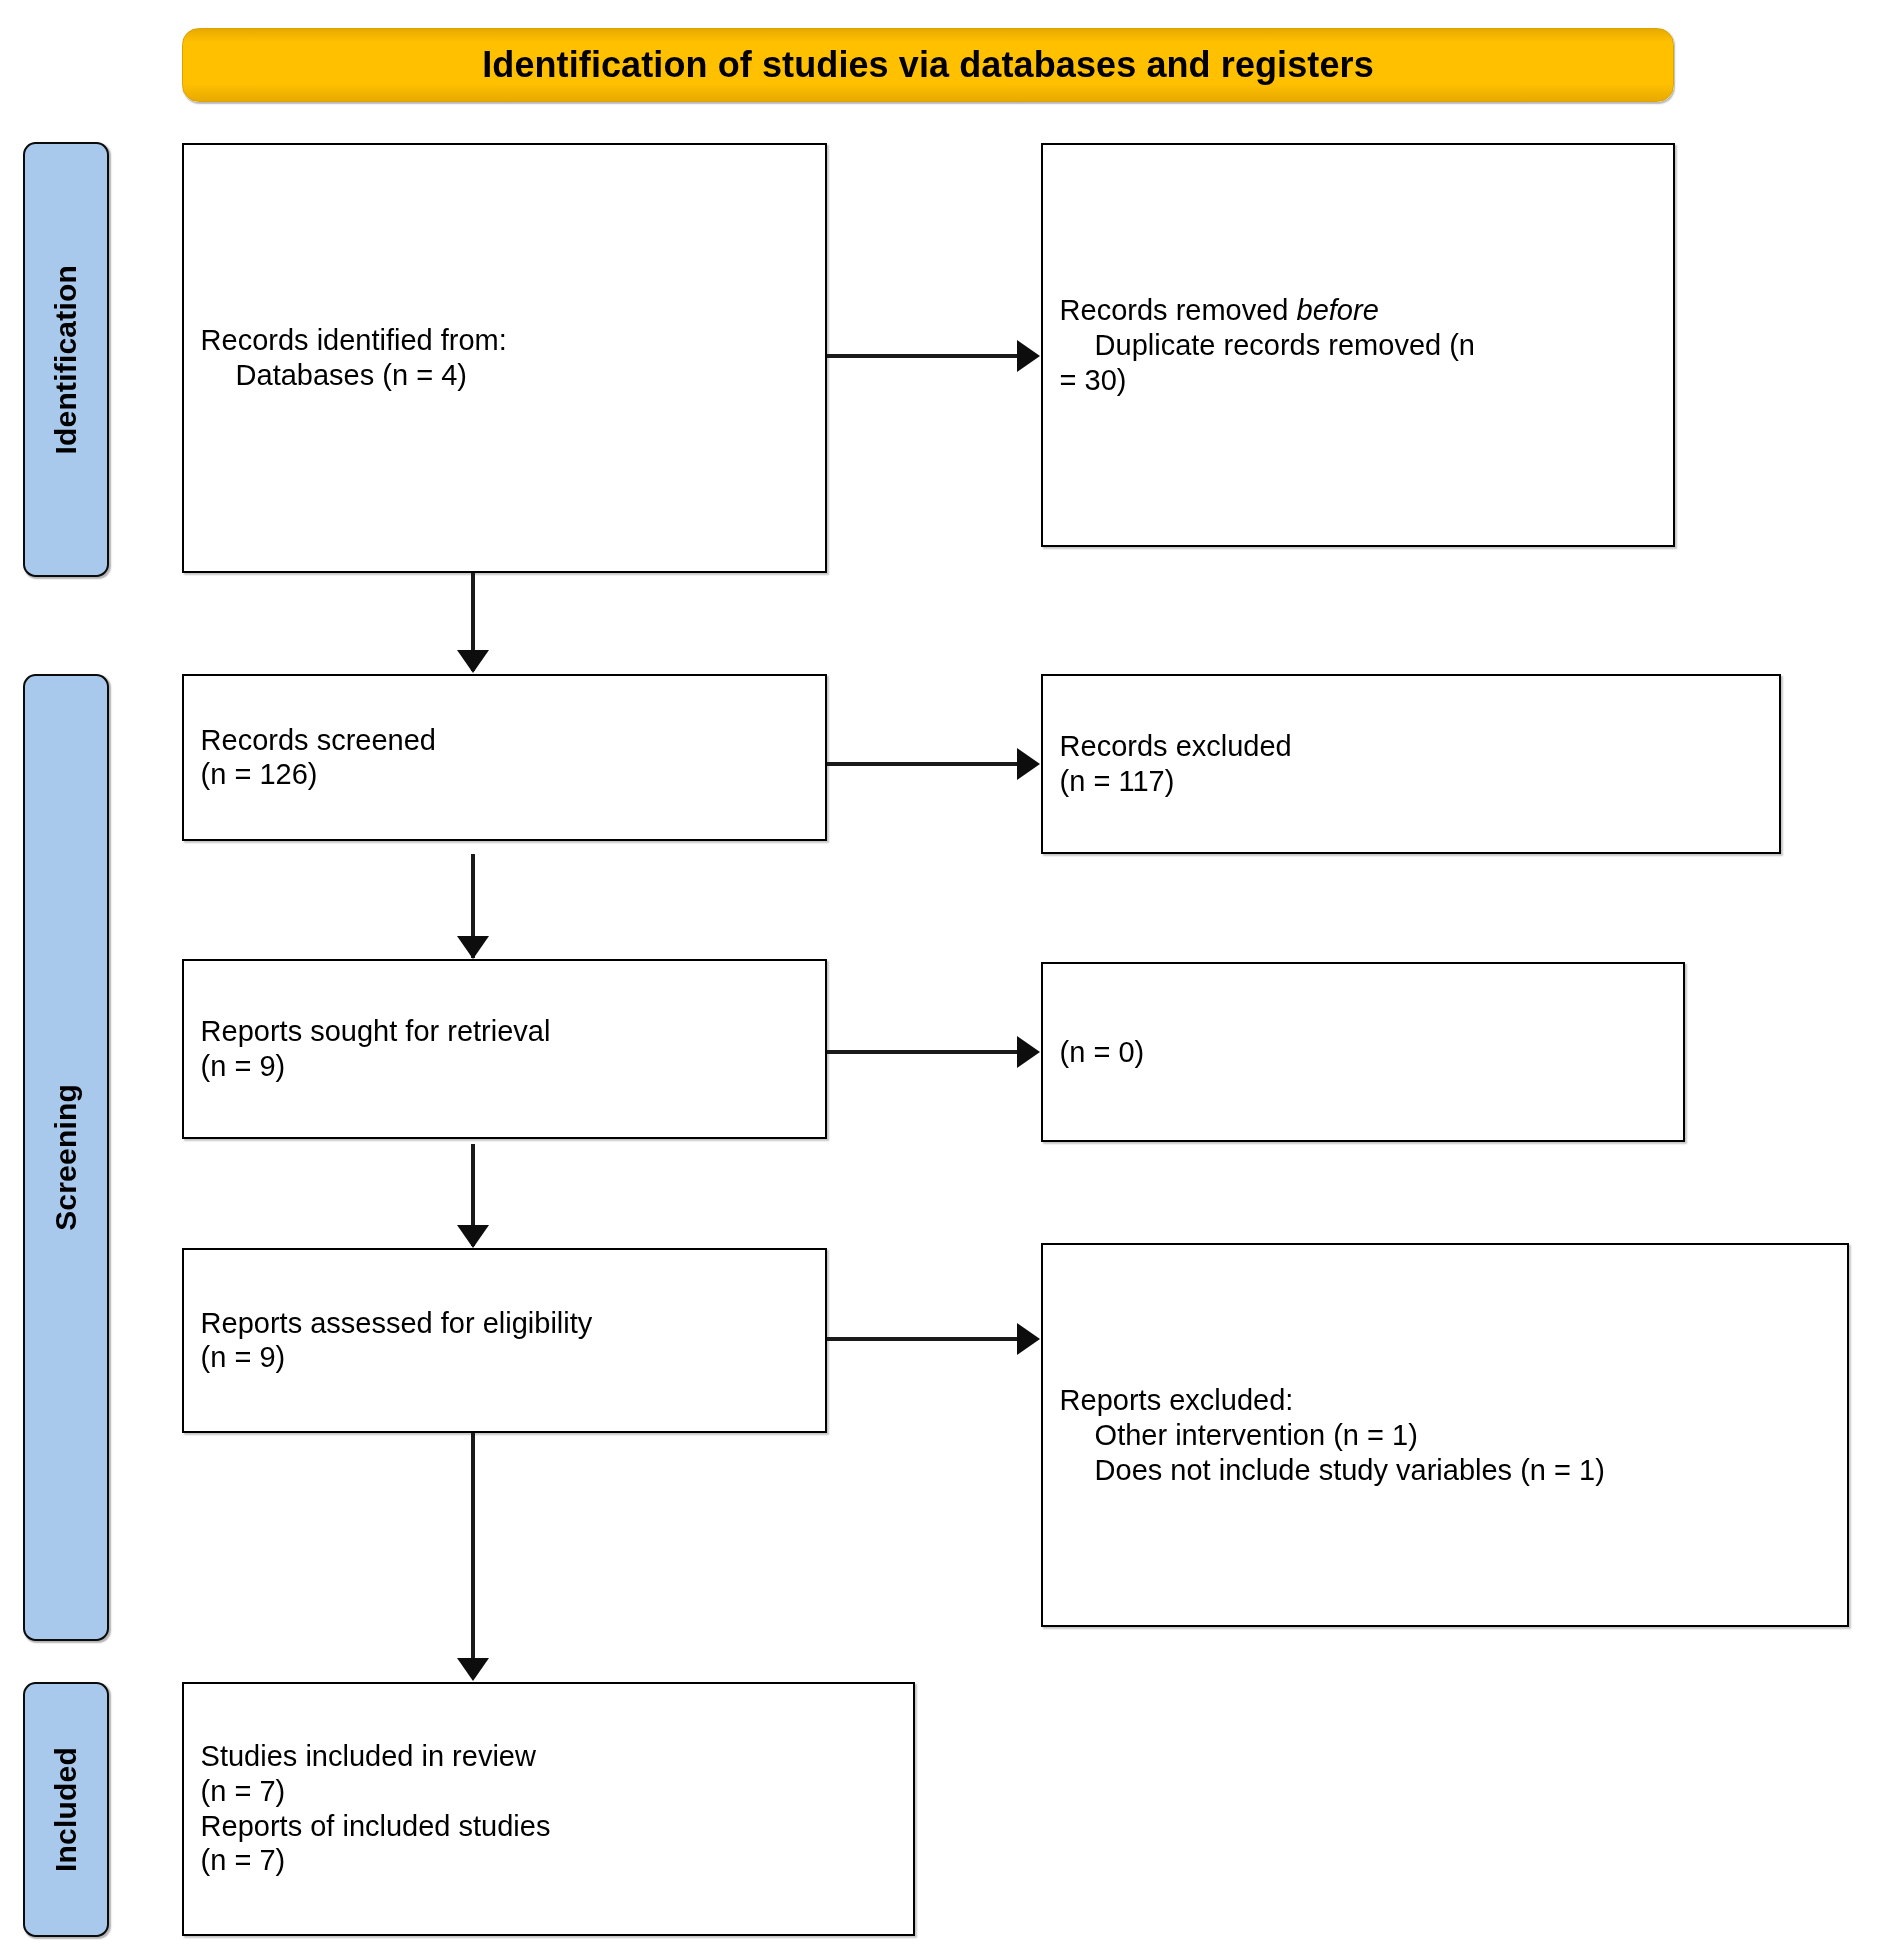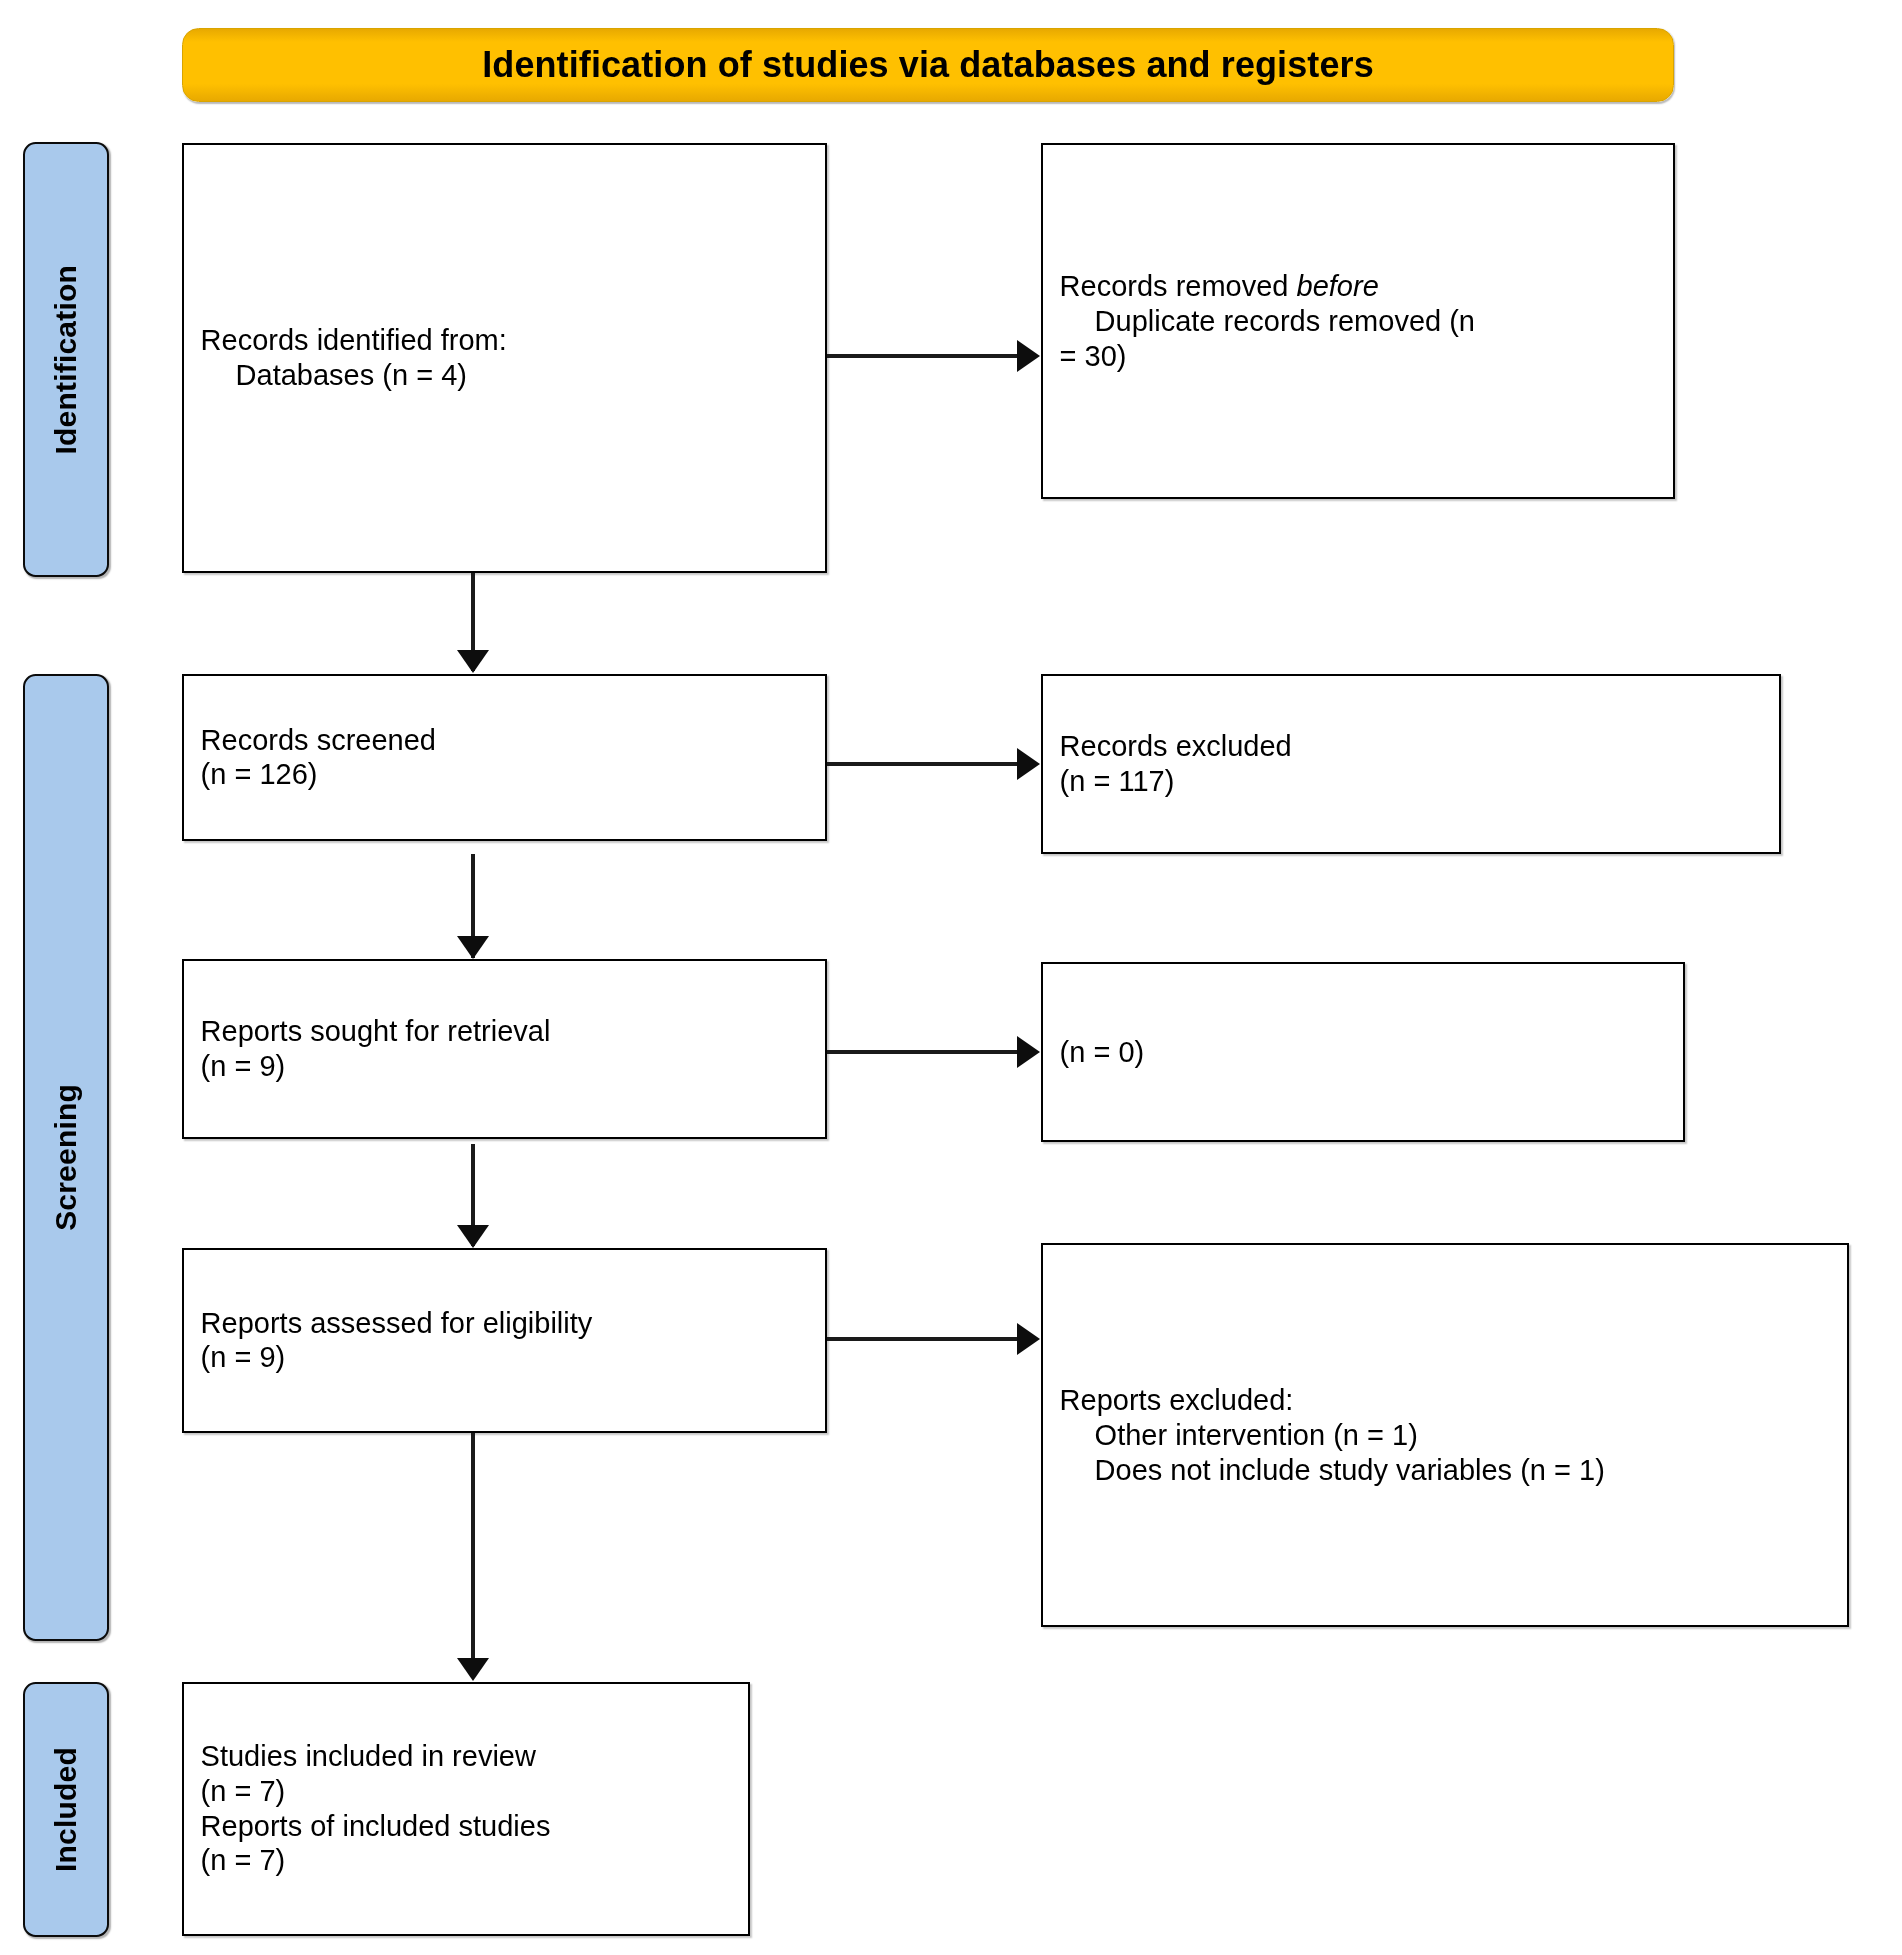--- a/index.html
+++ b/index.html
@@ -133,21 +133,21 @@
   <div class="box" style="left:182px; top:143px; width:645px; height:430px;">
     <div class="box-body mid">
       <span class="line">Records identified from:</span>
       <span class="line indent">Databases (n = 4)</span>
     </div>
   </div>
 
   <div class="conn" style="left:827px; top:354px; width:196px; height:4.4px;"></div>
   <div class="arrow-head right" style="left:1017px; top:340px;"></div>
 
-  <div class="box" style="left:1041px; top:143px; width:634px; height:356px;">
+  <div class="box" style="left:1041px; top:143px; width:634px; height:404px;">
     <div class="box-body mid">
       <span class="line"><span>Records removed </span><span class="ital-inline">before</span></span>
       <span class="line indent">Duplicate records removed (n</span>
       <span class="line">= 30)</span>
     </div>
   </div>
 
   <div class="conn" style="left:471px; top:573px; width:4.4px; height:98px;"></div>
   <div class="arrow-head down" style="left:457px; top:650px;"></div>
 
@@ -204,21 +204,21 @@
     <div class="box-body mid" style="left:16.6px; right:6.8px;">
       <span class="line">Reports excluded:</span>
       <span class="line indent">Other intervention (n = 1)</span>
       <span class="line indent">Does not include study variables (n = 1)</span>
     </div>
   </div>
 
   <div class="conn" style="left:471px; top:1433px; width:4.4px; height:244px;"></div>
   <div class="arrow-head down" style="left:457px; top:1658px;"></div>
 
-  <div class="box" style="left:182px; top:1682px; width:568px; height:254px;">
+  <div class="box" style="left:182px; top:1682px; width:733px; height:254px;">
     <div class="box-body mid">
       <span class="line">Studies included in review</span>
       <span class="line">(n = 7)</span>
       <span class="line">Reports of included studies</span>
       <span class="line">(n = 7)</span>
     </div>
   </div>
 
 </div>
 

